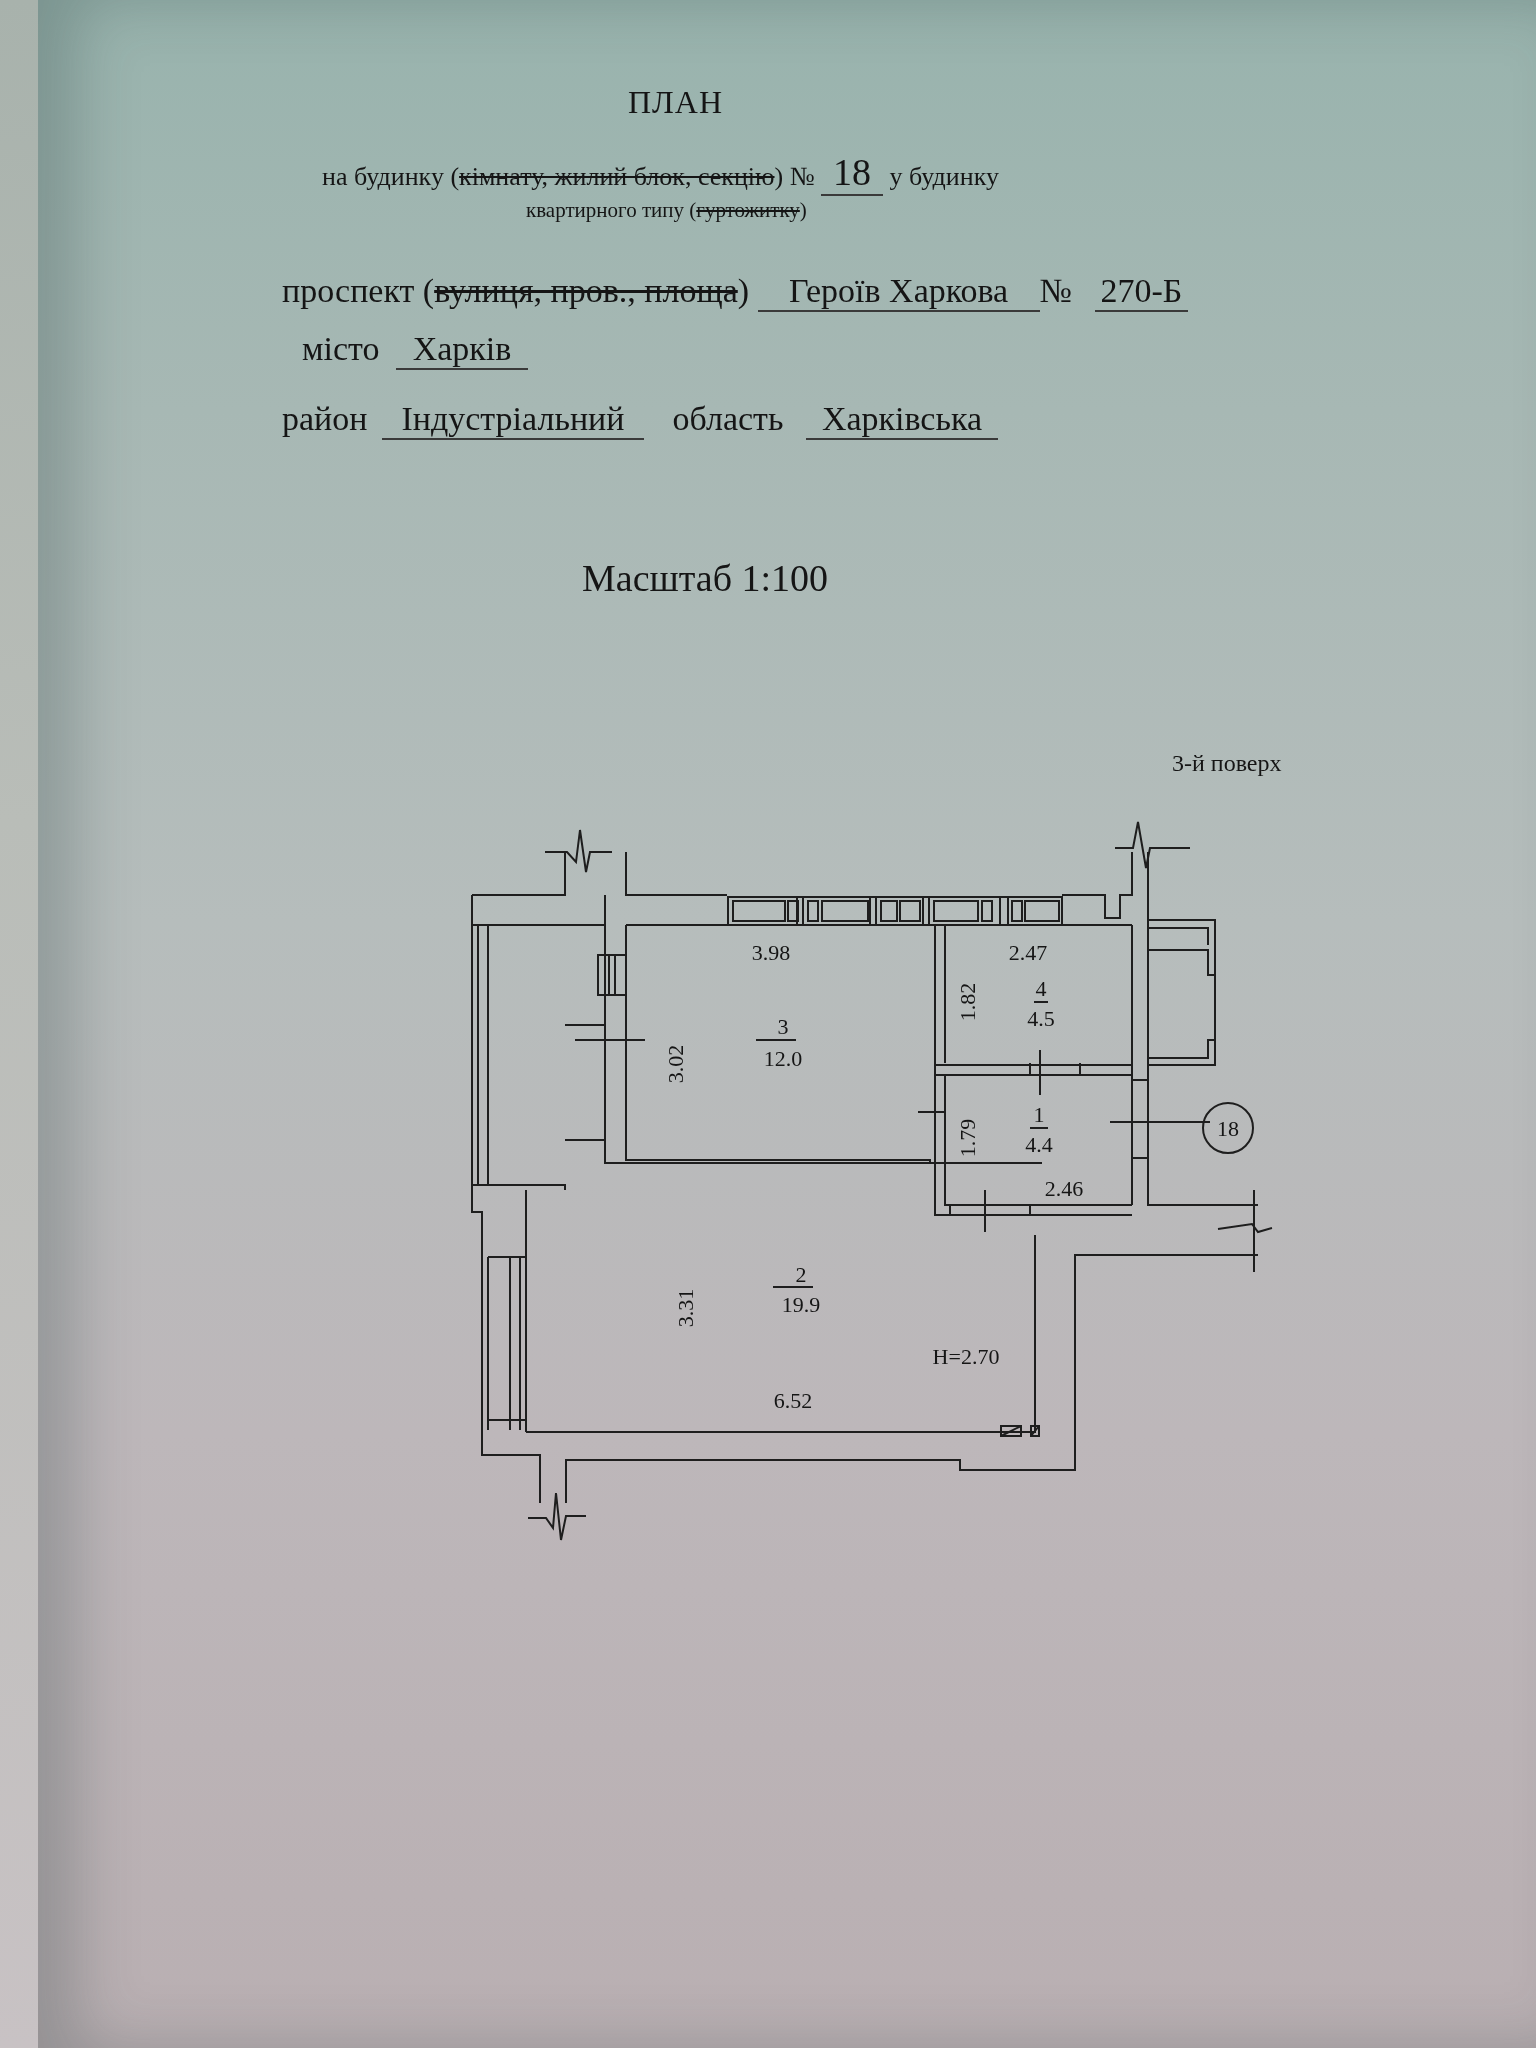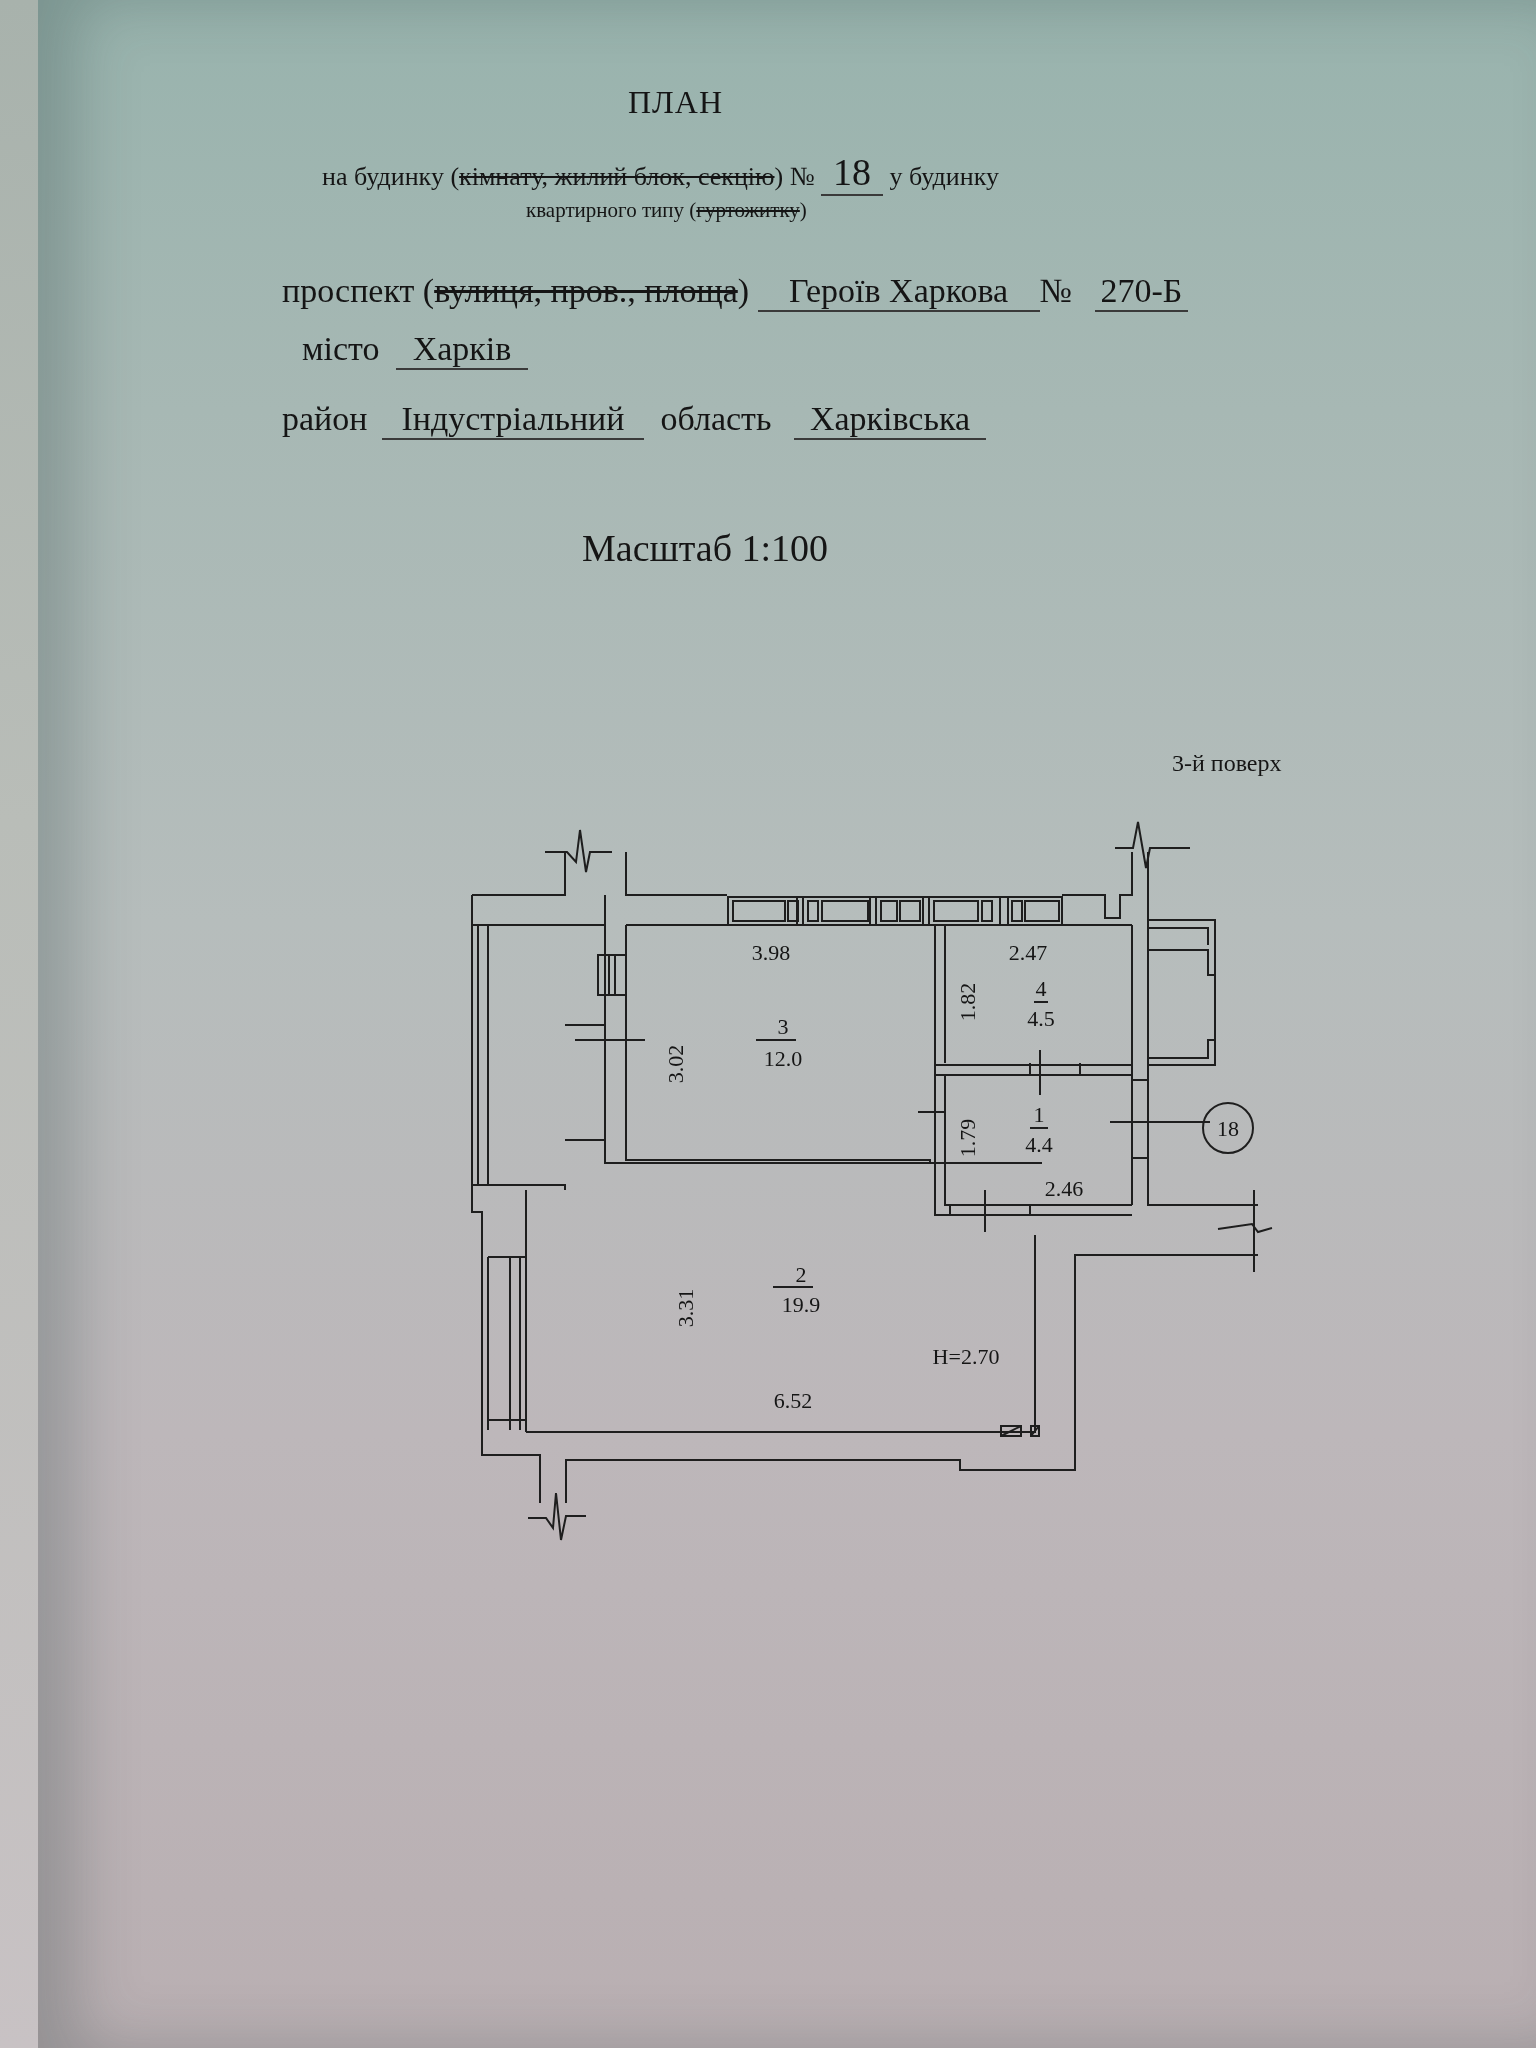--- a/index.html
+++ b/index.html
@@ -20,21 +20,21 @@
   .txt { position: absolute; color: #151515; white-space: nowrap; }
   .title { left: 628px; top: 84px; font-size: 32px; font-weight: normal; letter-spacing: 1px; }
   .line1 { left: 322px; top: 150px; font-size: 26px; }
   .line2 { left: 526px; top: 198px; font-size: 21px; }
   .strike { text-decoration: line-through; }
   .fill { display: inline-block; border-bottom: 2px solid #3a3a3a; text-align: center; padding: 0 6px; }
   .num18 { font-size: 38px; min-width: 50px; }
   .addr-row { position: absolute; left: 282px; font-size: 34px; color: #151515; white-space: nowrap; }
   .r1 { top: 272px; } .r2 { top: 330px; margin-left: 14px; } .r3 { top: 400px; }
   .addr-row .fill { font-size: 34px; }
-  .scale { left: 582px; top: 526px; font-size: 38px; }
+  .scale { left: 582px; top: 556px; font-size: 38px; }
   .floor { left: 1172px; top: 750px; font-size: 24px; }
   svg.plan { position: absolute; left: 0; top: 0; }
   .lbl { font-family: "Liberation Serif", serif; fill: #151515; }
 </style>
 </head>
 <body>
 
 <div class="under-page"></div>
 
 <div class="page"></div>
@@ -58,21 +58,21 @@
 </div>
 
 <div class="addr-row r2" style="left:288px">
   <span>місто</span>
   <span class="fill" style="min-width:120px;margin-left:8px">Харків</span>
 </div>
 
 <div class="addr-row r3">
   <span>район</span>
   <span class="fill" style="min-width:250px;margin-left:6px">Індустріальний</span>
-  <span style="margin-left:8px">область</span>
+  <span style="margin-left:20px">область</span>
   <span class="fill" style="min-width:180px;margin-left:14px">Харківська</span>
 </div>
 
 <div class="txt scale">Масштаб 1:100</div>
 <div class="txt floor">3-й поверх</div>
 
 <svg class="plan" width="1536" height="2048" viewBox="0 0 1536 2048">
   <g fill="none" stroke="#1e1e1e" stroke-width="2">
 
     <path d="M472 895 H565 V852 M626 852 V895 H727"></path>

